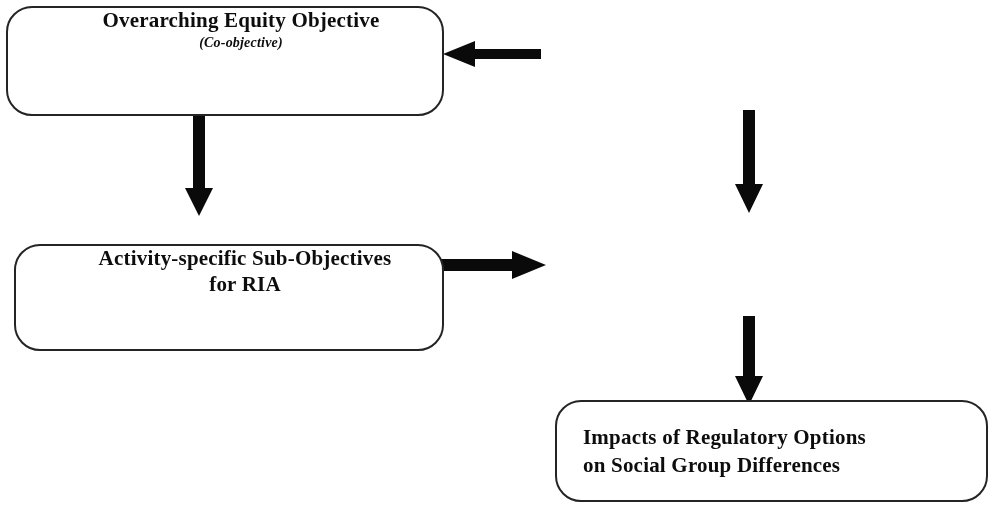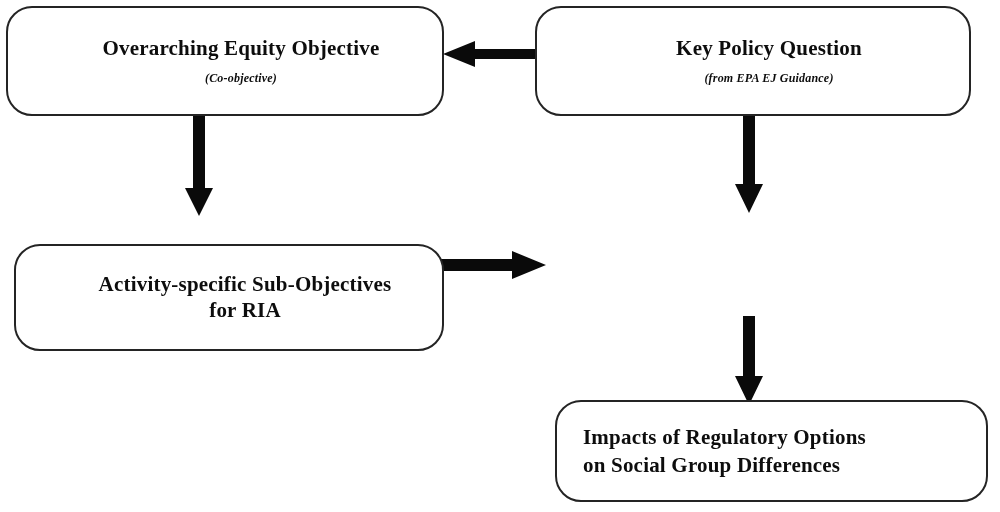--- a/index.html
+++ b/index.html
@@ -19,39 +19,38 @@
   
   .node {
     position: absolute;
     box-sizing: border-box;
     background: #ffffff;
     border: 2.5px solid #242424;
     border-radius: 26px;
     display: flex;
     flex-direction: column;
     align-items: center;
-    justify-content: center;
     text-align: center;
     color: #0d0d0d;
     z-index: 3;
     padding-left: 32px;
   }
   .node .title {
     font-weight: bold;
     font-size: 21px;
     line-height: 1.22;
     letter-spacing: 0.2px;
     white-space: pre-line;
   }
   .node .subtitle {
     font-style: italic;
     font-weight: bold;
-    font-size: 12px;
+    font-size: 14px;
     line-height: 1.25;
-    margin-top: 10px;
+    margin-top: 0;
     letter-spacing: 0.2px;
   }
   .node.justified {
     align-items: stretch;
     justify-content: center;
     padding: 14px 26px;
   }
   .node.justified .title {
     text-align: justify;
     text-align-last: left;
@@ -103,24 +102,20 @@
     <svg width="32" height="92" viewBox="0 0 32 92">
       <path d="M10,0 L22,0 L22,60 L30,60 L16,89 L2,60 L10,60 Z" fill="#0a0a0a"></path>
     </svg>
   </div>
 
   <div class="node" id="node-equity">
     <div class="title">Overarching Equity Objective</div>
     <div class="subtitle">(Co-objective)</div>
   </div>
 
-  <div class="node" id="node-policy">
-    <div class="title">Key Policy Question</div>
-    <div class="subtitle">(from EPA EJ Guidance)</div>
-  </div>
 
   <div class="node" id="node-subobj">
     <div class="title">Activity-specific Sub-Objectives
 for RIA</div>
   </div>
 
 
   <div class="node justified" id="node-impacts">
     <div class="title">Impacts of Regulatory Options</div>
     <div class="title" style="text-align:right;">on Social Group Differences</div>

